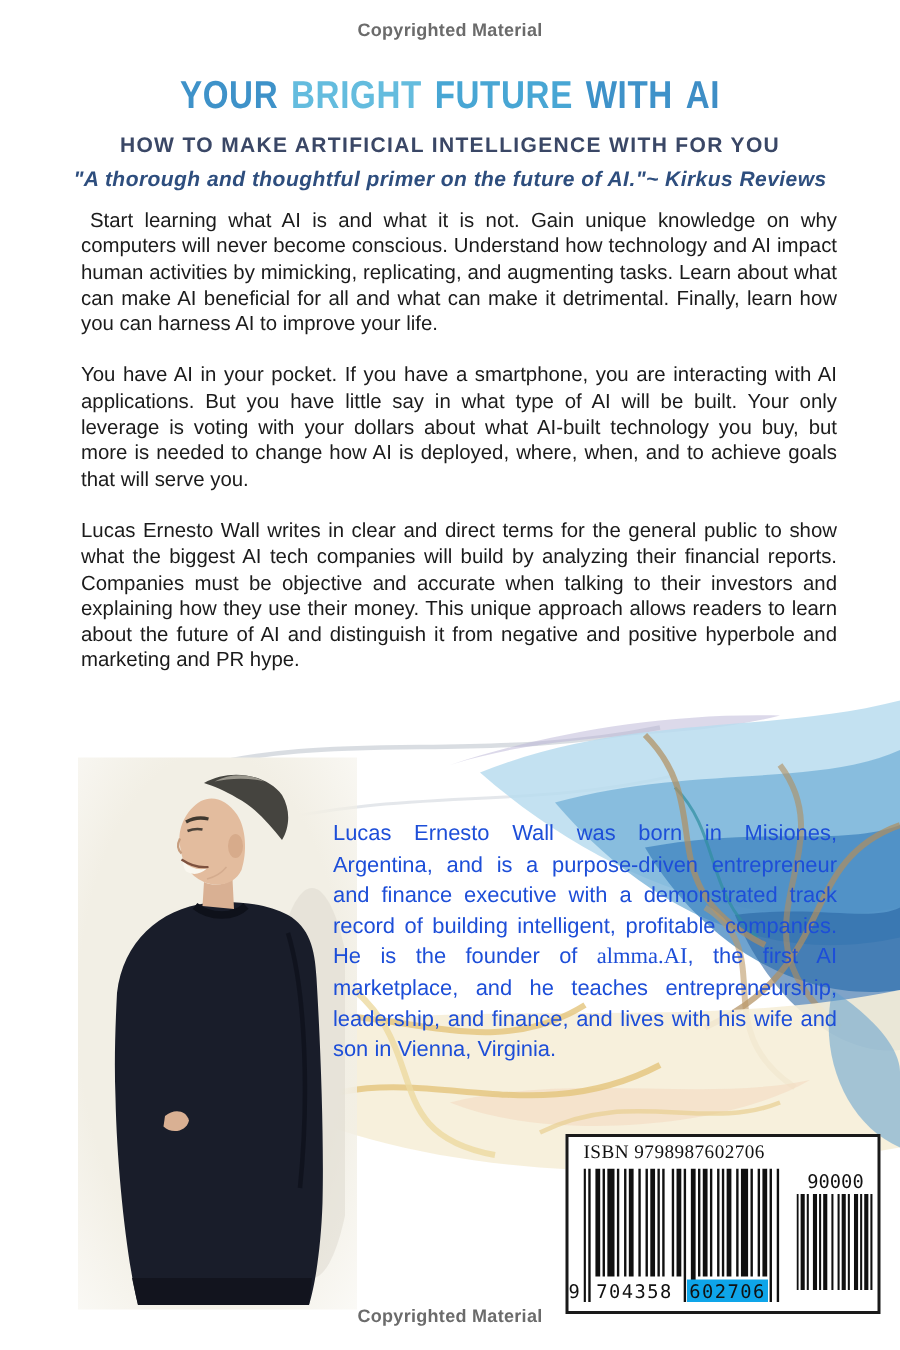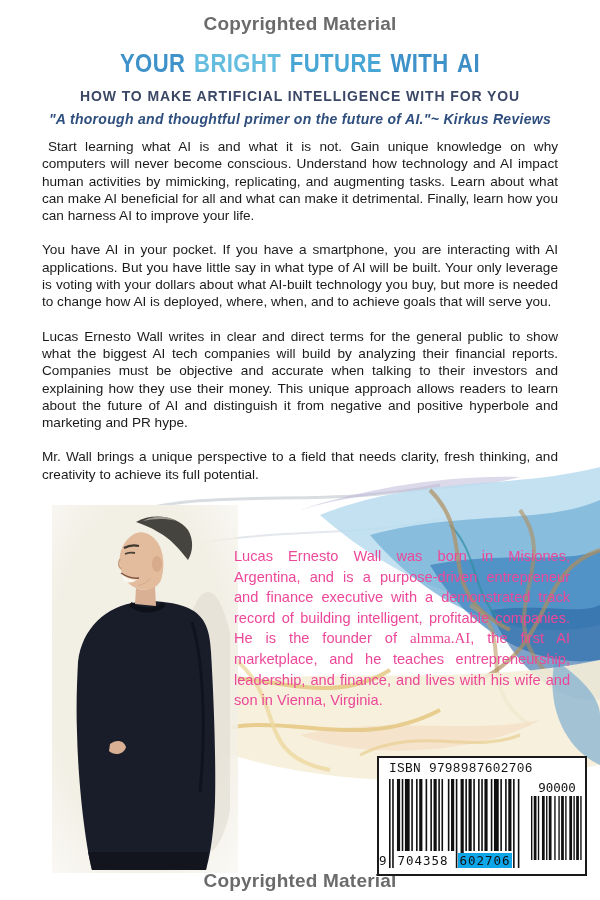--- a/index.html
+++ b/index.html
@@ -2,21 +2,21 @@
 <html><head>
 <meta charset="utf-8">
 <style>
   html,body { margin:0; padding:0; background:#fff; }
   .page {
     position:relative; width:600px; height:900px; background:#ffffff;
     overflow:hidden; font-family:"Liberation Sans", sans-serif;
   }
   .copyright {
     position:absolute; left:0; width:600px; text-align:center;
-    font-size:19px; font-weight:600; color:#6b6b6b; letter-spacing:.2px;
+    font-size:12px; font-weight:600; color:#6b6b6b; letter-spacing:.2px;
   }
   .copyright.top { top:13px; }
   .copyright.bottom { top:870px; }
   .title {
     position:absolute; top:48px; left:0; width:600px; margin:0;
     text-align:center; font-size:26px; font-weight:800; white-space:nowrap;
     transform:scaleX(.85); transform-origin:50% 50%; letter-spacing:.5px;
   }
   .title span { margin:0 5px; }
   .subtitle {
@@ -25,40 +25,40 @@
   }
   .quote {
     position:absolute; top:111px; left:0; width:600px;
     text-align:center; font-size:14px; font-weight:700; font-style:italic;
     letter-spacing:.3px;
   }
   .body-text {
     position:absolute; top:138px; left:42px; width:516px; z-index:2;
     font-size:13.6px; line-height:17.3px; text-align:justify; color:#1b1b1b;
   }
-  .body-text p { margin:0 0 17px 0; }
+  .body-text p { margin:0 0 17px 12px; }
   .body-text p.indent-first { text-indent:6px; }
   .art { position:absolute; top:455px; left:0; width:600px; height:360px; z-index:1; }
   .photo-bg {
     position:absolute; left:52px; top:505px; width:186px; height:368px; z-index:2;
     background:radial-gradient(ellipse 92% 90% at 48% 46%, #f2efe5 52%, rgba(242,239,229,0) 98%);
   }
   .photo { position:absolute; left:58px; top:512px; width:172px; height:358px; z-index:3; }
   .bio {
-    position:absolute; left:234px; top:546px; width:336px; z-index:4;
-    font-size:14.6px; line-height:20.6px; text-align:justify; color:#ec4899;
+    position:absolute; left:222px; top:546px; width:336px; z-index:4;
+    font-size:14.6px; line-height:20.6px; text-align:justify; color:#1d4ed8;
   }
   .brand { font-family:"Liberation Serif", serif; font-size:15px; }
   .barcode-box {
     position:absolute; left:377px; top:756px; width:210px; height:120px;
     background:#fff; border:2px solid #1a1a1a; box-sizing:border-box; z-index:5;
   }
   .isbn-label {
     position:absolute; top:3px; left:10px; font-size:12.8px; color:#111;
-    letter-spacing:.3px; font-family:Liberation Mono, monospace;
+    letter-spacing:.3px; font-family:Liberation Serif, serif;
   }
   .bc-main { position:absolute; left:10px; top:21px; width:132px; height:92px; }
   .bc-main svg { position:absolute; left:0; top:0; }
   .bc-digits {
     position:absolute; top:73px; left:0; width:132px; height:17px;
     font-family:"DejaVu Sans Mono", monospace; font-size:12.5px; color:#111;
   }
   .bc-digits .d0 { position:absolute; left:-10px; top:1px; }
   .bc-digits .d1 { position:absolute; left:7px;  top:1px; width:54px; background:#fff; text-align:center; letter-spacing:1px; }
   .bc-digits .d2 { position:absolute; left:69px; top:1px; width:54px; background:#0ea5e9; text-align:center; letter-spacing:1px; }
@@ -78,21 +78,20 @@
   <h1 class="title"><span style="color: rgb(62, 146, 201);">YOUR</span><span style="color: rgb(100, 188, 222);">BRIGHT</span><span style="color: rgb(72, 166, 212);">FUTURE</span><span style="color: rgb(62, 146, 201);">WITH</span><span style="color: rgb(62, 142, 198);">AI</span></h1>
 
   <h2 class="subtitle" style="color: rgb(58, 71, 102);">HOW TO MAKE ARTIFICIAL INTELLIGENCE WITH FOR YOU</h2>
 
   <div class="quote" style="color: rgb(46, 78, 126);">"A thorough and thoughtful primer on the future of AI."~ Kirkus Reviews</div>
 
   <div class="body-text">
     <p class="indent-first">Start learning what AI is and what it is not. Gain unique knowledge on why computers will never become conscious. Understand how technology and AI impact human activities by mimicking, replicating, and augmenting tasks. Learn about what can make AI beneficial for all and what can make it detrimental. Finally, learn how you can harness AI to improve your life.</p>
     <p>You have AI in your pocket. If you have a smartphone, you are interacting with AI applications. But you have little say in what type of AI will be built. Your only leverage is voting with your dollars about what AI-built technology you buy, but more is needed to change how AI is deployed, where, when, and to achieve goals that will serve you.</p>
     <p>Lucas Ernesto Wall writes in clear and direct terms for the general public to show what the biggest AI tech companies will build by analyzing their financial reports. Companies must be objective and accurate when talking to their investors and explaining how they use their money. This unique approach allows readers to learn about the future of AI and distinguish it from negative and positive hyperbole and marketing and PR hype.</p>
-    <p>Mr. Wall brings a unique perspective to a field that needs clarity, fresh thinking, and creativity to achieve its full potential.</p>
   </div>
 
   <svg class="art" viewBox="0 0 600 360" xmlns="http://www.w3.org/2000/svg">
     <path d="M120,60 C220,30 320,55 440,30" stroke="#d0d5db" stroke-width="3" fill="none" opacity=".8"></path>
     <path d="M170,95 C270,70 350,85 450,62" stroke="#dde1e6" stroke-width="2" fill="none" opacity=".8"></path>
     <path d="M300,55 C380,30 450,40 520,22 C440,20 360,35 300,55 Z" fill="#b9b3d6" opacity=".5"></path>
     <path d="M320,60 C420,20 510,35 600,12 L600,150 C500,170 400,130 320,60 Z" fill="#b9dcee" opacity=".85"></path>
     <path d="M370,80 C460,55 545,70 600,45 L600,170 C510,190 430,150 370,80 Z" fill="#79b4da" opacity=".8"></path>
     <path d="M430,110 C510,95 560,110 600,95 L600,205 C530,215 465,170 430,110 Z" fill="#3f84bf" opacity=".75"></path>
     <path d="M490,155 C545,148 580,160 600,150 L600,245 C555,250 510,205 490,155 Z" fill="#2a66a4" opacity=".6"></path>

